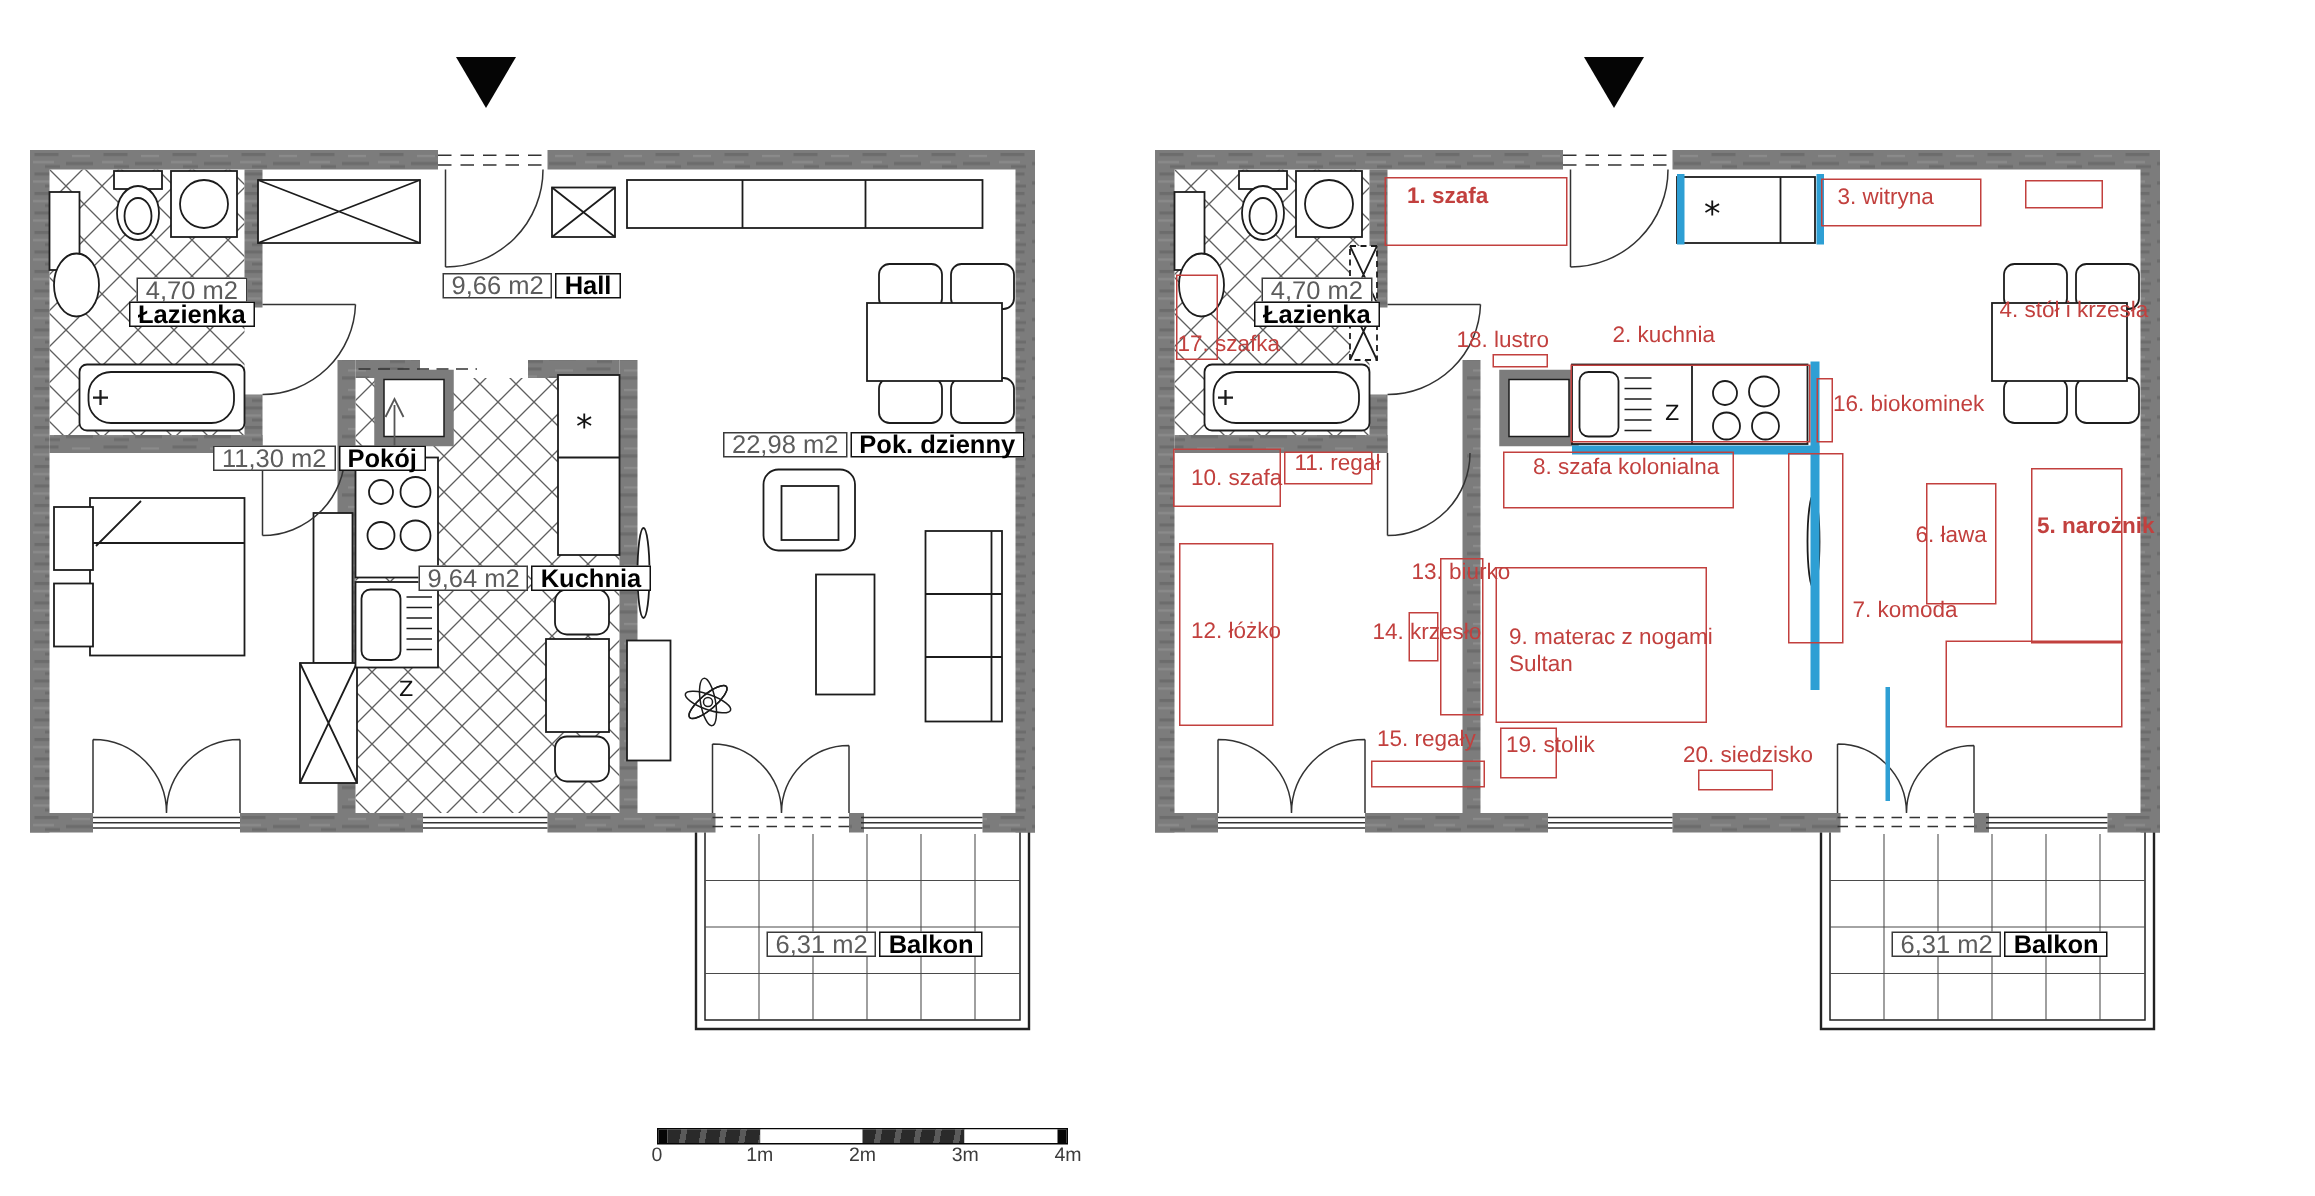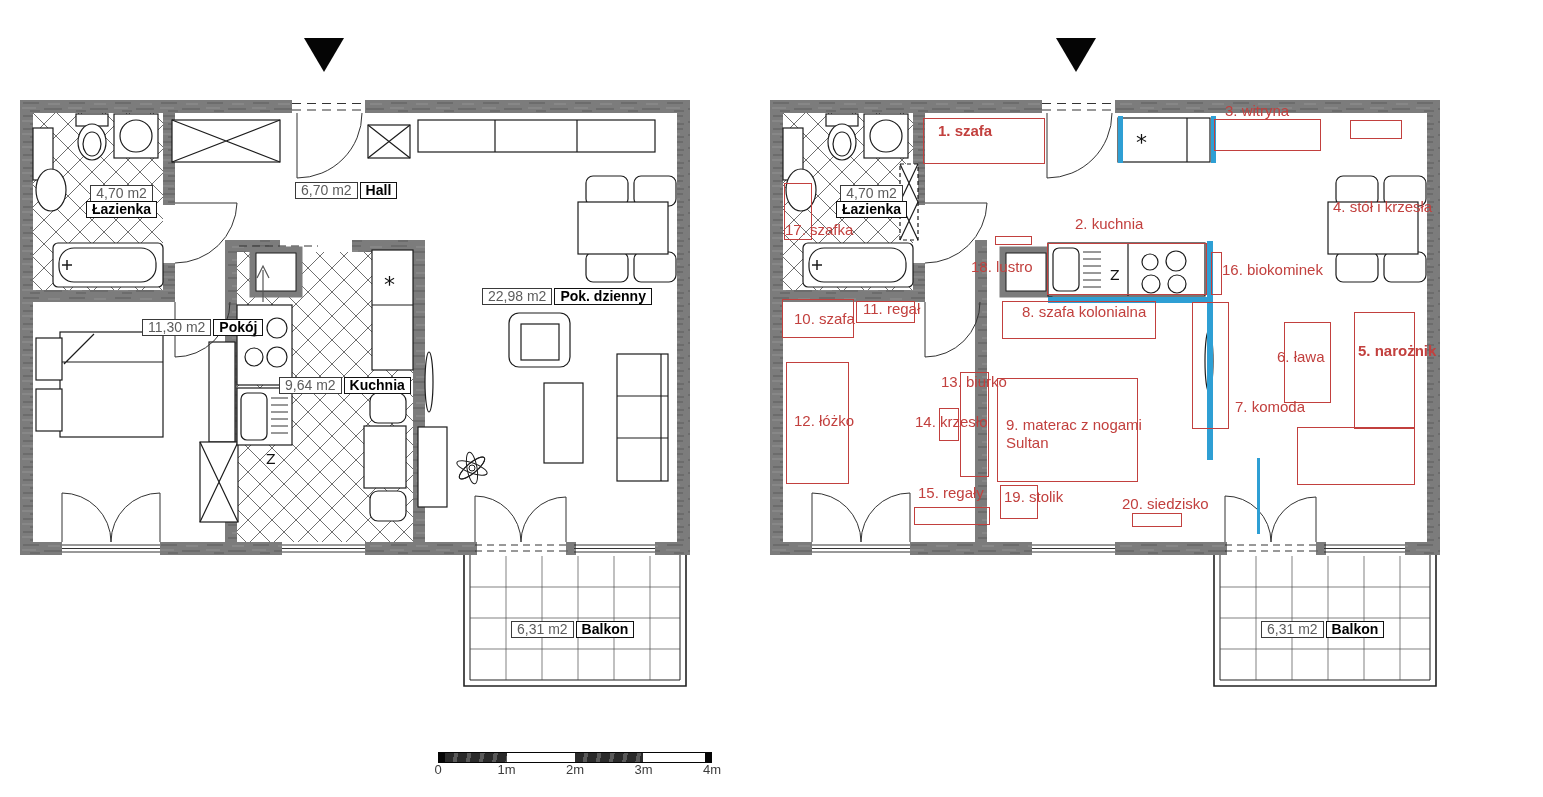--- a/index.html
+++ b/index.html
@@ -5,21 +5,21 @@
   html,body{margin:0;padding:0;background:#fff;}
   #stage{position:relative;width:1543px;height:797px;background:#ffffff;overflow:hidden;
          font-family:"Liberation Sans",sans-serif;}
   .tri{position:absolute;width:0;height:0;border-left:20px solid transparent;
        border-right:20px solid transparent;border-top:34px solid #050505;}
   .plan{position:absolute;width:690px;height:600px;}
   .plan svg{position:absolute;left:0;top:0;}
   .layer{position:absolute;left:0;top:0;width:690px;height:600px;pointer-events:none;}
   
   .room-label{position:absolute;display:flex;align-items:stretch;white-space:nowrap;
-              font-size:14px;line-height:15px;z-index:3;}
+              font-size:17px;line-height:15px;z-index:3;}
   .room-label .area{border:1px solid #3a3a3a;background:#fff;color:#5c5c5c;padding:0 5px;}
   .room-label .rname{border:1px solid #111;background:#fff;color:#000;font-weight:bold;
                      padding:0 5px;margin-left:2px;}
   .room-label.stacked{flex-direction:column;align-items:center;}
   .room-label.stacked .rname{margin-left:0;margin-top:-1px;}
   
   .fbox{position:absolute;border:1px solid var(--red);z-index:4;}
   .flabel{position:absolute;color:var(--red);font-size:15px;line-height:18px;
           white-space:pre;z-index:5;}
   .hl{position:absolute;background:var(--blue);z-index:2;}
@@ -161,24 +161,24 @@
       </g>
       <text x="364" y="192" font-size="22">*</text>
       <text x="246" y="364" font-size="14">Z</text>
     </svg>
     <div class="layer" id="labels-left">
         <div class="room-label stacked" style="left: 66px; top: 85px;">
           <span class="area">4,70 m2</span>
           <span class="rname">Łazienka</span>
         </div>
         <div class="room-label" style="left: 275px; top: 82px;">
-          <span class="area">6,70 m2</span>
+          <span class="area">9,66 m2</span>
           <span class="rname">Hall</span>
         </div>
-        <div class="room-label" style="left: 88px; top: 219px; padding-left: 34px;">
+        <div class="room-label" style="left: 88px; top: 197px; padding-left: 34px;">
           <span class="area">11,30 m2</span>
           <span class="rname">Pokój</span>
         </div>
         <div class="room-label" style="left: 259px; top: 277px;">
           <span class="area">9,64 m2</span>
           <span class="rname">Kuchnia</span>
         </div>
         <div class="room-label" style="left: 462px; top: 188px;">
           <span class="area">22,98 m2</span>
           <span class="rname">Pok. dzienny</span>
@@ -292,21 +292,21 @@
           <span class="area">6,31 m2</span>
           <span class="rname">Balkon</span>
         </div>
       </div>
     <div class="layer" id="furniture-right">
         <div class="fbox" style="left: 153px; top: 18px; width: 120px; height: 44px;"></div>
         <div class="flabel" style="left: 168px; top: 22px; font-weight: bold;">1. szafa</div>
         <div class="fbox" style="left: 277px; top: 143px; width: 158px; height: 50px;"></div>
         <div class="flabel" style="left: 305px; top: 115px;">2. kuchnia</div>
         <div class="fbox" style="left: 444px; top: 19px; width: 105px; height: 30px;"></div>
-        <div class="flabel" style="left: 455px; top: 2px;">3. witryna</div>
+        <div class="flabel" style="left: 455px; top: 23px;">3. witryna</div>
         <div class="flabel" style="left: 563px; top: 98px;">4. stół i krzesła</div>
         <div class="fbox" style="left: 584px; top: 212px; width: 59px; height: 115px;"></div>
         <div class="fbox" style="left: 527px; top: 327px; width: 116px; height: 56px;"></div>
         <div class="flabel" style="left: 588px; top: 242px; font-weight: bold;">5. narożnik</div>
         <div class="fbox" style="left: 514px; top: 222px; width: 45px; height: 79px;"></div>
         <div class="flabel" style="left: 507px; top: 248px;">6. ława</div>
         <div class="fbox" style="left: 422px; top: 202px; width: 35px; height: 125px;"></div>
         <div class="flabel" style="left: 429px; top: 298px; margin-left: 36px;">7. komoda</div>
         <div class="fbox" style="left: 232px; top: 201px; width: 152px; height: 36px;"></div>
         <div class="flabel" style="left: 252px; top: 203px;">8. szafa kolonialna</div>
@@ -323,21 +323,21 @@
         <div class="flabel" style="left: 171px; top: 273px;">13. biurko</div>
         <div class="fbox" style="left: 169px; top: 308px; width: 18px; height: 31px;"></div>
         <div class="flabel" style="left: 145px; top: 313px;">14. krzesło</div>
         <div class="fbox" style="left: 144px; top: 407px; width: 74px; height: 16px;"></div>
         <div class="flabel" style="left: 148px; top: 384px;">15. regały</div>
         <div class="fbox" style="left: 441px; top: 152px; width: 9px; height: 41px;"></div>
         <div class="flabel" style="left: 452px; top: 161px;">16. biokominek</div>
         <div class="fbox" style="left: 14px; top: 83px; width: 26px; height: 55px;"></div>
         <div class="flabel" style="left: 15px; top: 85px; margin-top: 36px;">17. szafka</div>
         <div class="fbox" style="left: 225px; top: 136px; width: 35px; height: 7px;"></div>
-        <div class="flabel" style="left: 201px; top: 118px; margin-top: 40px;">18. lustro</div>
+        <div class="flabel" style="left: 201px; top: 118px;">18. lustro</div>
         <div class="fbox" style="left: 230px; top: 385px; width: 36px; height: 32px;"></div>
         <div class="flabel" style="left: 234px; top: 388px;">19. stolik</div>
         <div class="fbox" style="left: 362px; top: 413px; width: 48px; height: 12px;"></div>
         <div class="flabel" style="left: 352px; top: 395px;">20. siedzisko</div>
         <div class="fbox" style="left: 580px; top: 20px; width: 50px; height: 17px;"></div>
       </div>
   </div>
 
   <div id="scalebar" style="left:438px;top:744px">
     <div class="bar">

